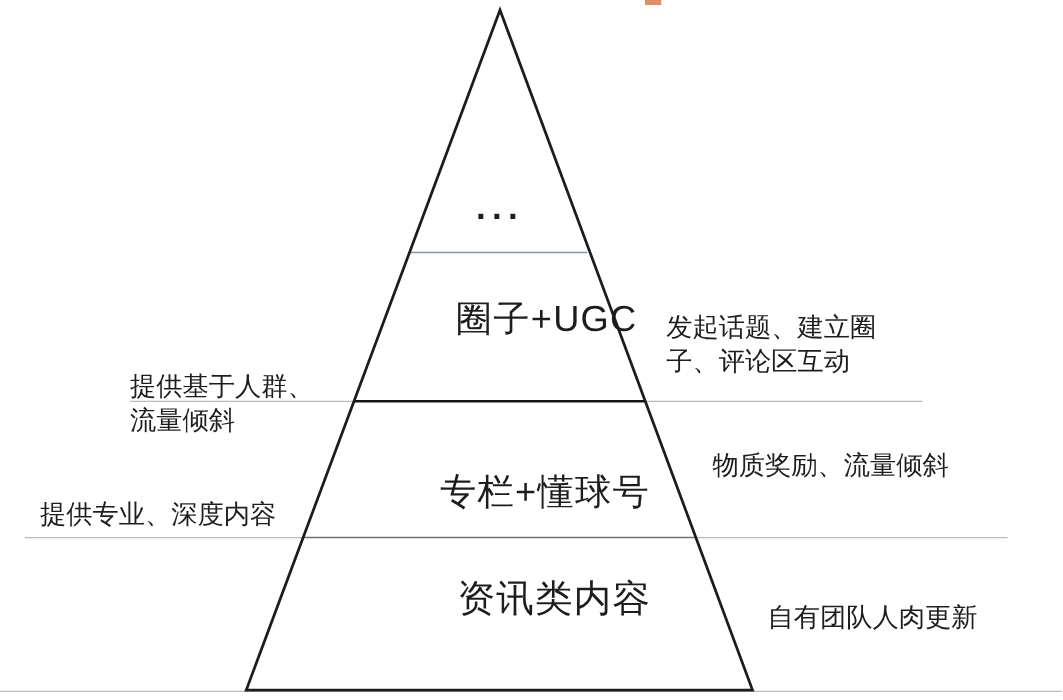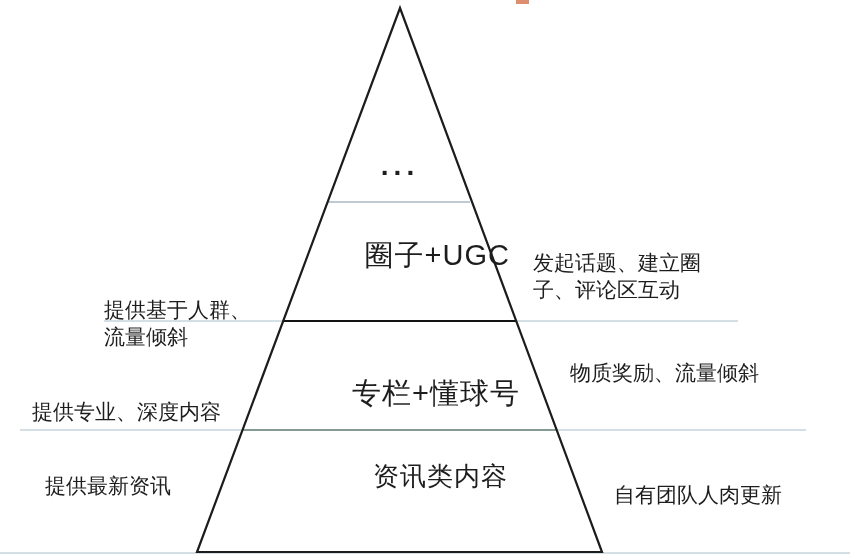--- a/index.html
+++ b/index.html
@@ -42,21 +42,21 @@
   .ellipsis-lbl {
     font-size: 28px;
     font-weight: 700;
     letter-spacing: 5px;
     text-align: center;
   }
   
   #lbl-ellipsis { left: 340px; top: 150px; width: 120px; }
   #lbl-ugc-center    { left: 290px; top: 236px; width: 220px; }
   #lbl-column-center { left: 280px; top: 374px; width: 240px; }
-  #lbl-news-center   { left: 268px; top: 459px; width: 240px; font-size: 26px; }
+  #lbl-news-center   { left: 281px; top: 459px; width: 240px; font-size: 30px; }
   
   #lbl-ugc-left    { left: 104px; top: 255px; margin-top: 41px; }
   #lbl-ugc-right   { left: 533px; top: 251px; font-family: Liberation Mono, monospace; }
   #lbl-column-left { left: 32px;  top: 358px; margin-top: 40px; }
   #lbl-column-right{ left: 570px; top: 359px; text-align: right; }
   #lbl-news-left   { left: 45px;  top: 472px; }
   #lbl-news-right  { left: 614px; top: 481px; }
 </style>
 </head>
 <body>
@@ -92,16 +92,15 @@
   <div id="lbl-ugc-right" class="lbl side-lbl">
     <div>发起话题、建立圈</div>
     <div>子、评论区互动</div>
   </div>
 
   <div id="lbl-column-center" class="lbl center-lbl">专栏+懂球号</div>
   <div id="lbl-column-left" class="lbl side-lbl">提供专业、深度内容</div>
   <div id="lbl-column-right" class="lbl side-lbl">物质奖励、流量倾斜</div>
 
   <div id="lbl-news-center" class="lbl center-lbl">资讯类内容</div>
-  <div id="lbl-news-left" class="lbl side-lbl">提供最新资讯</div>
   <div id="lbl-news-right" class="lbl side-lbl">自有团队人肉更新</div>
 
 </div>
 
 </body></html>

